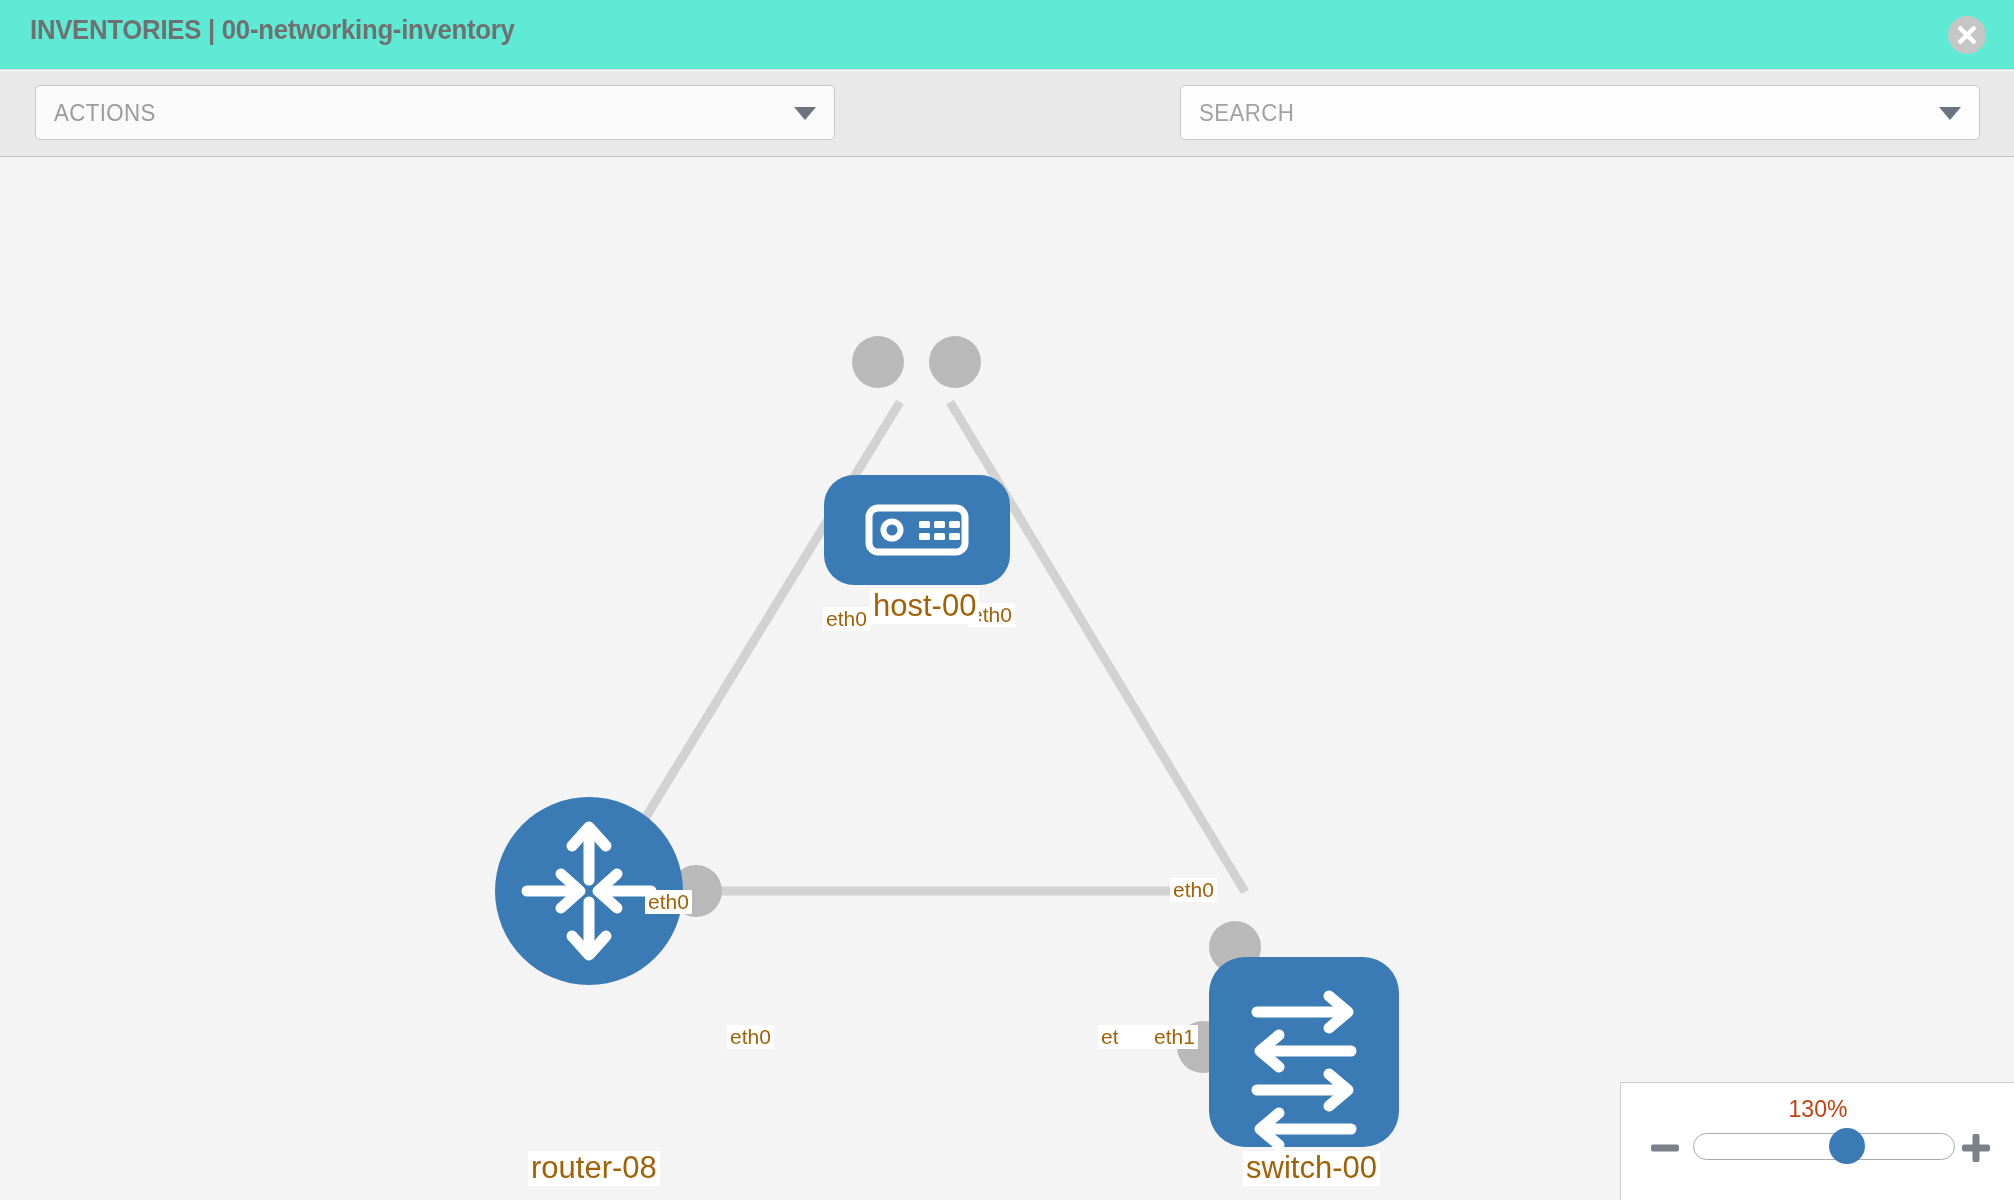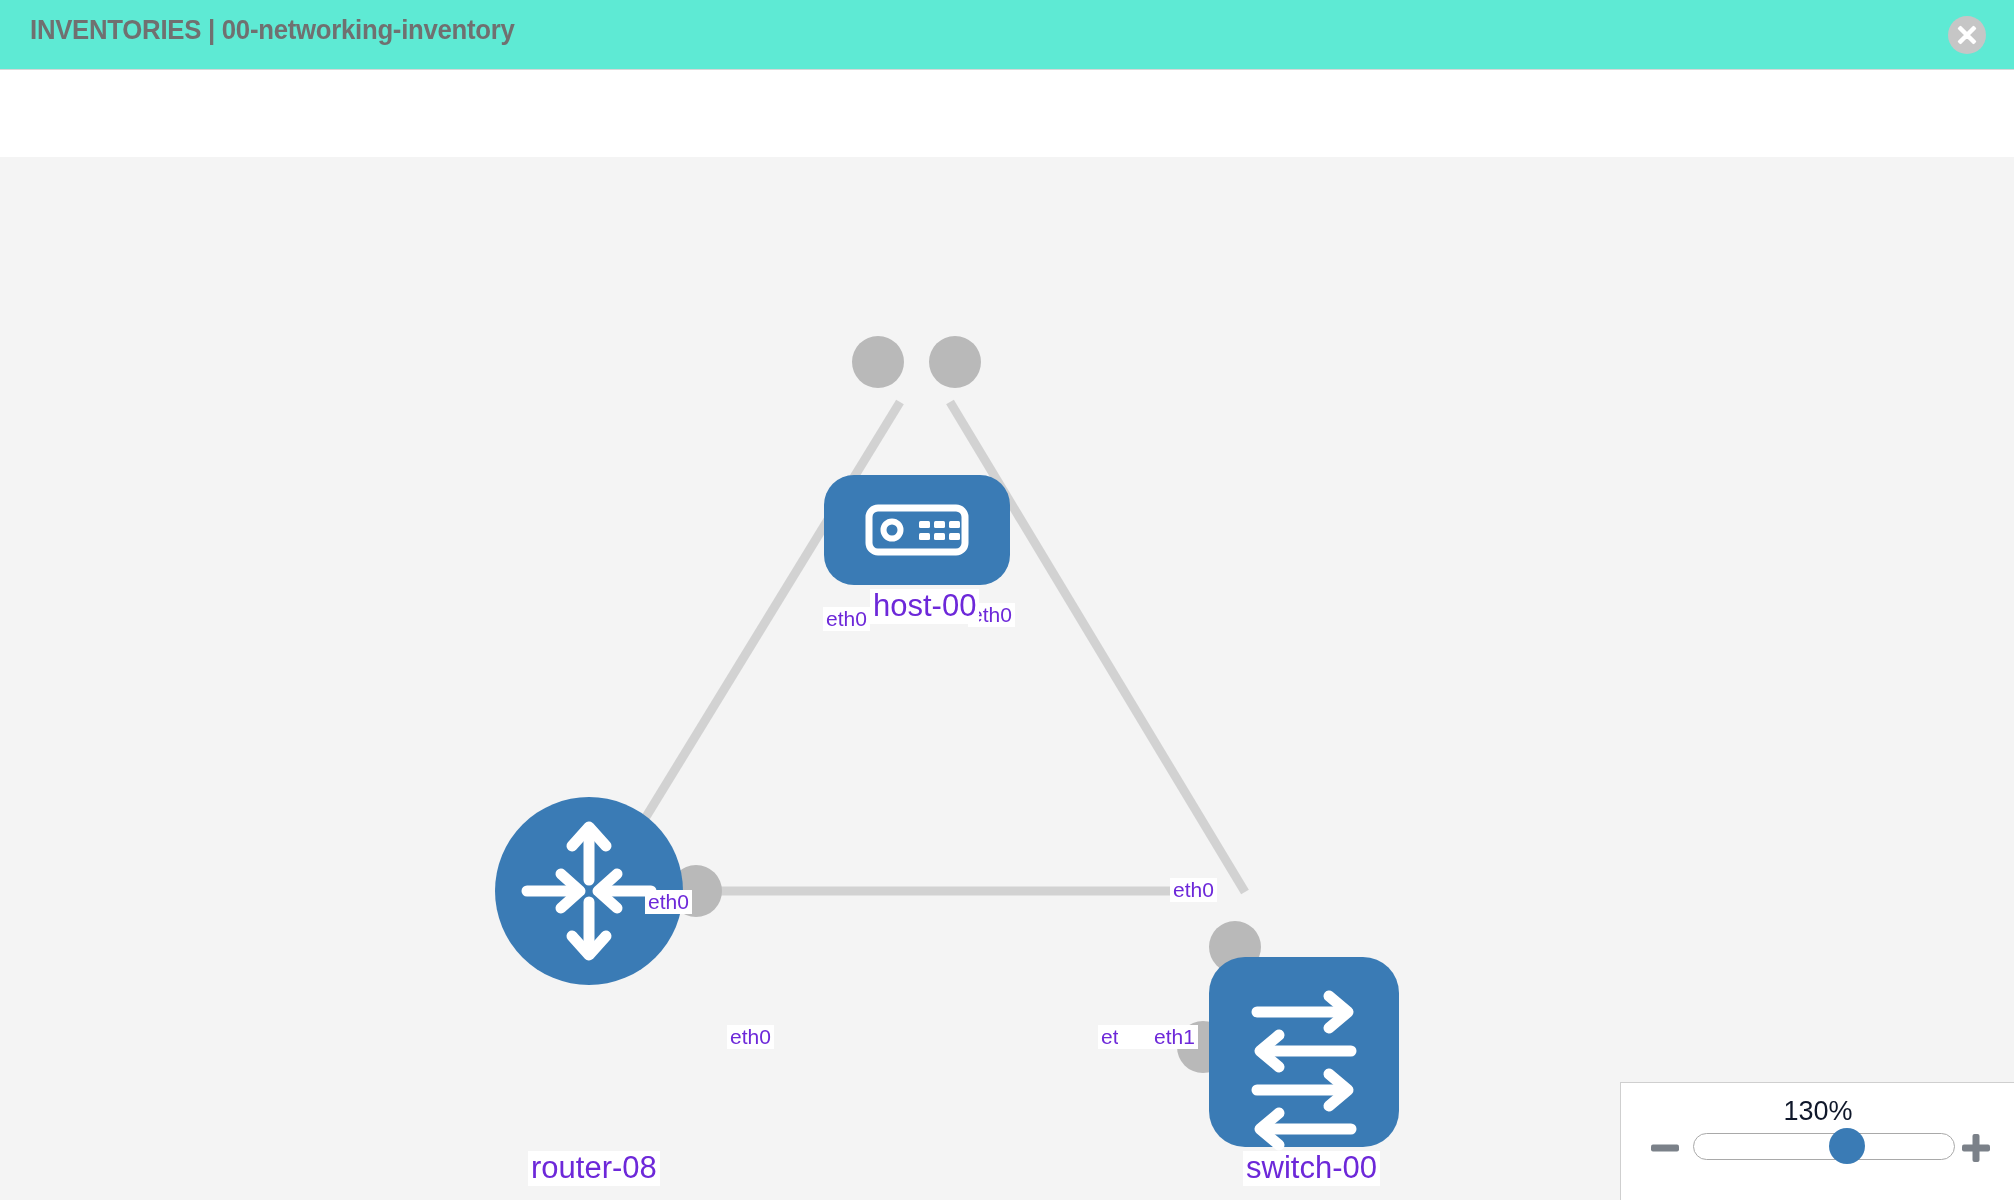--- a/index.html
+++ b/index.html
@@ -110,43 +110,43 @@
   }
   .topology-svg {
     position: absolute; left: 0; top: 0;
     width: 2014px; height: 1043px;
   }
 
   
   .nlabel {
     position: absolute;
     background: #ffffff;
-    color: #6d28d9;
+    color: #a16207;
     white-space: nowrap;
     line-height: 1.05;
     padding: 1px 3px;
     text-align: right;
   }
   .nlabel.node-name { font-size: 31px; }
   .nlabel.iface     { font-size: 21px; }
 
   
   .zoom-panel {
     position: absolute; left: 1620px; top: 1082px;
     width: 394px; height: 118px;
     background: #ffffff;
     border: 1px solid #cfcfcf;
     border-right: none; border-bottom: none;
     box-sizing: border-box;
   }
   .zoom-pct {
     position: absolute; top: 13px; left: 0; width: 394px;
     text-align: center;
-    font-size: 27px;
-    color: #0f172a;
+    font-size: 23px;
+    color: #c2410c;
   }
   .zoom-minus, .zoom-plus {
     position: absolute; top: 48px;
     cursor: pointer;
   }
   .zoom-minus { left: 27px; }
   .zoom-plus  { left: 338px; }
   .zoom-track {
     position: absolute; left: 72px; top: 50px;
     width: 262px; height: 27px;
@@ -171,20 +171,50 @@
 
   <div class="header">
     <div class="page-title">INVENTORIES | 00-networking-inventory</div>
     <div class="close-btn">
       <svg width="38" height="38" viewBox="0 0 38 38">
         <path d="M12.5 11 L19 17.5 L25.5 11 L27 12.5 L20.5 19 L27 25.5 L25.5 27 L19 20.5 L12.5 27 L11 25.5 L17.5 19 L11 12.5 Z" fill="#ffffff" stroke="#ffffff" stroke-width="2.4" stroke-linejoin="round"></path>
       </svg>
     </div>
   </div>
 
+  <div class="toolbar">
+
+    <div class="actions-select">
+      <span class="sel-label">ACTIONS</span>
+      <span class="caret"></span>
+    </div>
+
+    <div class="tool-icon wrench">
+      <svg width="46" height="46" viewBox="0 0 46 46">
+        <path d="M33.8 9.5 a11 11 0 0 0 -13.6 13.6 L11.4 31.9 a3.6 3.6 0 0 0 0 5.1 l0.9 0.9 a3.6 3.6 0 0 0 5.1 0 l8.8 -8.8 a11 11 0 0 0 13.6 -13.6 l-6.0 6.0 l-5.2 -1.0 l-1.0 -5.2 Z" fill="#868b95"></path>
+        <circle cx="14.6" cy="34.6" r="1.9" fill="#f1f1f1"></circle>
+      </svg>
+    </div>
+
+    <div class="tool-icon key">
+      <svg width="46" height="46" viewBox="0 0 46 46">
+        <g fill="none" stroke="#868b95" stroke-width="3.6" stroke-linecap="round">
+          <circle cx="16.5" cy="16.5" r="7.2"></circle>
+          <line x1="21.6" y1="21.6" x2="35.5" y2="35.5"></line>
+          <line x1="29.2" y1="24.6" x2="34.0" y2="29.4"></line>
+          <line x1="25.8" y1="28.0" x2="29.4" y2="31.6"></line>
+        </g>
+      </svg>
+    </div>
+
+    <div class="search-select">
+      <span class="sel-label">SEARCH</span>
+      <span class="caret"></span>
+    </div>
+  </div>
 
   <div class="canvas">
 
     <svg class="topology-svg" viewBox="0 0 2014 1043">
 
       <g>
         <line x1="900" y1="245" x2="600" y2="735" stroke="#d2d2d2" stroke-width="9"></line>
         <line x1="950" y1="245" x2="1245" y2="735" stroke="#d2d2d2" stroke-width="9"></line>
         <line x1="690" y1="734" x2="1210" y2="734" stroke="#d2d2d2" stroke-width="9"></line>
       </g>

